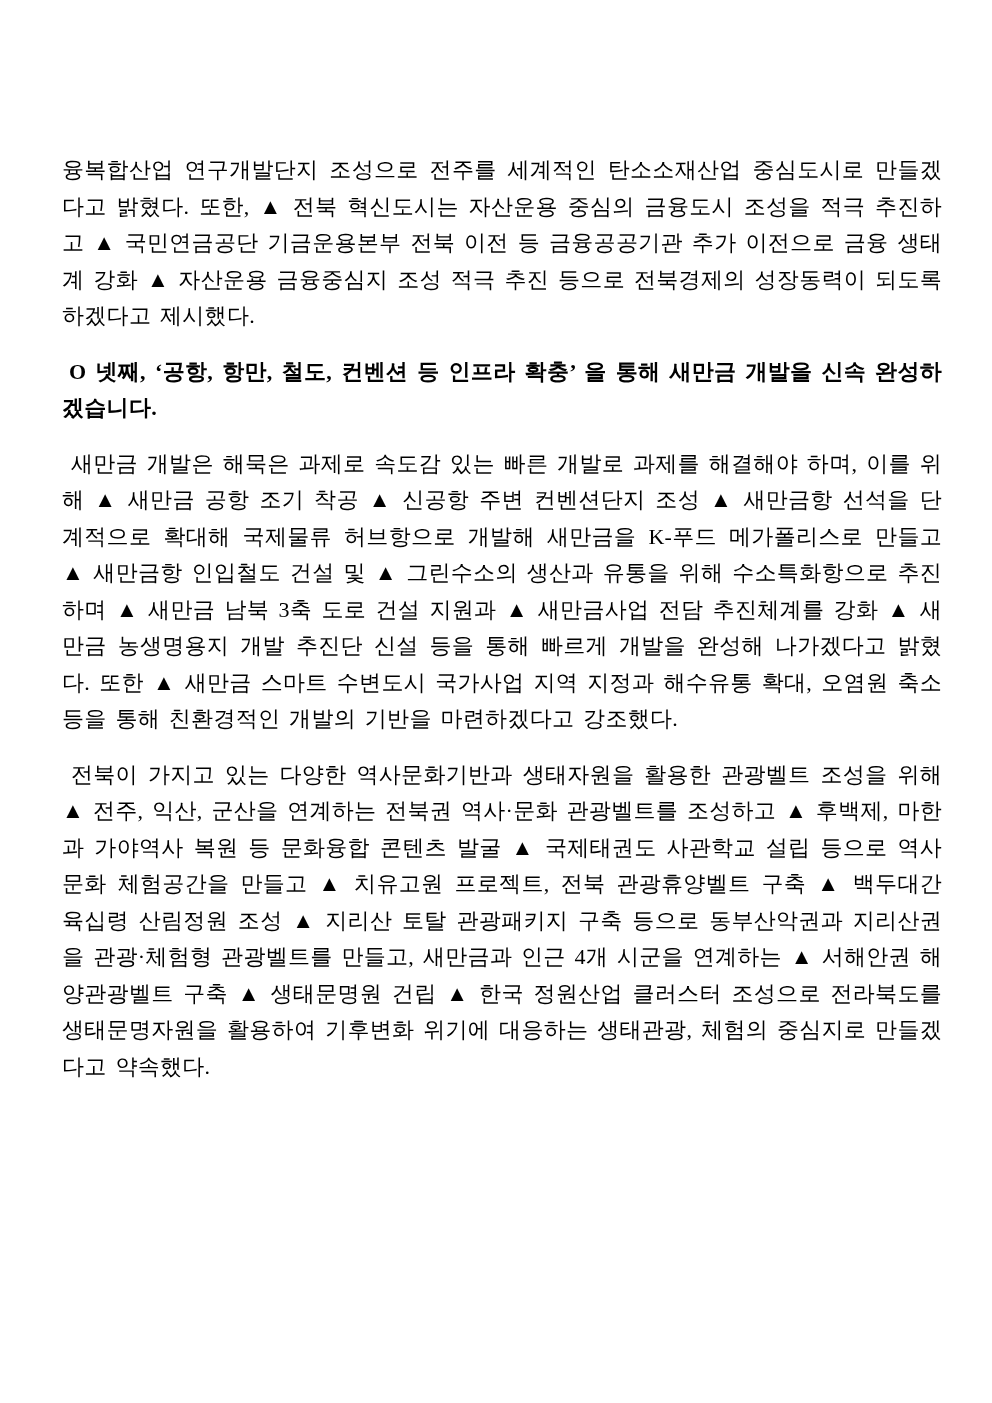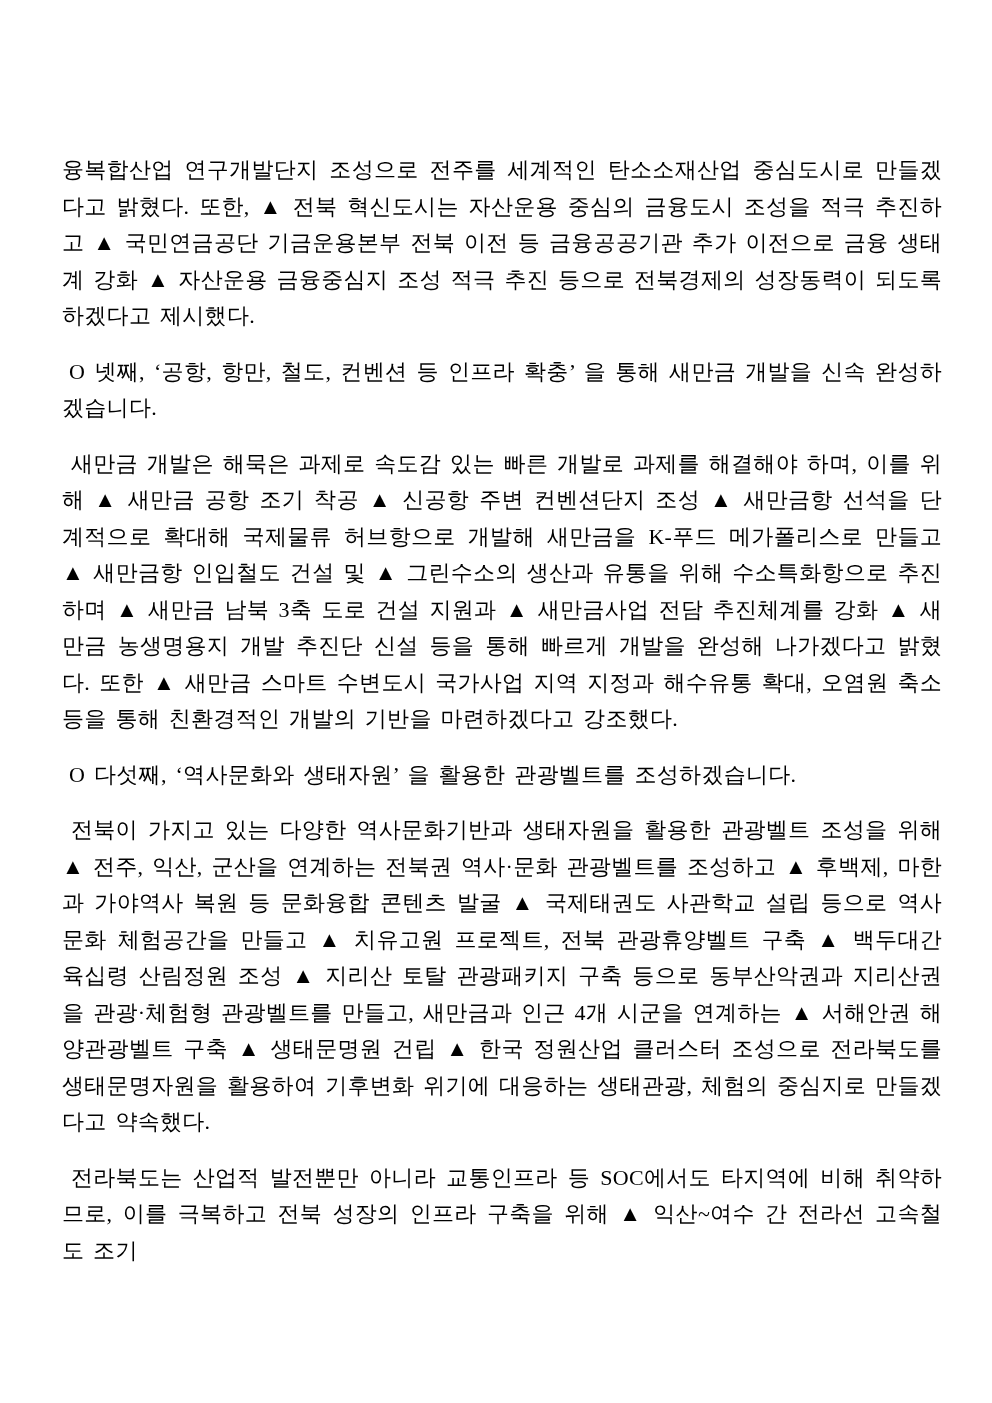--- a/index.html
+++ b/index.html
@@ -27,21 +27,21 @@
   .block {
     margin: 0 0 19px 0;
   }
   .body-para {
     text-indent: 9px;
   }
   .body-para.continued {
     text-indent: 0;
   }
   .heading {
-    font-weight: normal;
+    font-weight: bold;
     text-indent: 7px;
   }
   .bold-seg {
     font-weight: normal;
   }
 </style>
 </head>
 <body>
 
 <div class="page">
@@ -51,26 +51,20 @@
   </div>
 
   <div class="block heading">
     <span>O 넷째, ‘공항, 항만, 철도, 컨벤션 등 인프라 확충’ 을 통해 새만금 개발을 신속 완성하겠습니다.</span>
   </div>
 
   <div class="block body-para">
     <span>새만금 개발은 해묵은 과제로 속도감 있는 빠른 개발로 과제를 해결해야 </span><span class="bold-seg">하며,</span><span> 이를 위해 ▲ 새만금 공항 조기 착공 ▲ 신공항 주변 컨벤션단지 조성 ▲ 새만금항 선석을 단계적으로 확대해 국제물류 허브항으로 개발해 새만금을 K-푸드 메가폴리스로 만들고 ▲ 새만금항 인입철도 건설 및 ▲ 그린수소의 생산과 유통을 위해 수소특화항으로 추진하며 ▲ 새만금 남북 3축 도로 건설 지원과 ▲ 새만금사업 전담 추진체계를 강화 ▲ 새만금 농생명용지 개발 추진단 신설 등을 통해 빠르게 개발을 완성해 나가겠다고 밝혔다. 또한 ▲ 새만금 스마트 수변도시 국가사업 지역 지정과 해수유통 확대, 오염원 축소 등을 통해 친환경적인 개발의 기반을 마련하겠다고 강조했다.</span>
   </div>
 
-  <div class="block heading">
-    <span>O 다섯째, ‘역사문화와 생태자원’ 을 활용한 관광벨트를 조성하겠습니다.</span>
-  </div>
 
   <div class="block body-para">
     <span>전북이 가지고 있는 다양한 역사문화기반과 생태자원을 활용한 관광벨트 조성을 위해 ▲ 전주, 익산, 군산을 연계하는 전북권 역사·문화 관광벨트를 조성하고 ▲ 후백제, 마한과 가야역사 복원 등 문화융합 콘텐츠 발굴 ▲ 국제태권도 사관학교 설립 등으로 역사문화 체험공간을 만들고 ▲ 치유고원 프로젝트, 전북 관광휴양벨트 구축 ▲ 백두대간 육십령 산림정원 조성 ▲ 지리산 토탈 관광패키지 구축 등으로 동부산악권과 지리산권을 관광·체험형 관광벨트를 만들고, 새만금과 인근 4개 시군을 연계하는 ▲ 서해안권 해양관광벨트 구축 ▲ 생태문명원 건립 ▲ 한국 정원산업 클러스터 조성으로 전라북도를 생태문명자원을 활용하여 기후변화 위기에 대응하는 생태관광, 체험의 중심지로 만들겠다고 약속했다.</span>
   </div>
 
 
-  <div class="block body-para">
-    <span>전라북도는 산업적 발전뿐만 아니라 교통인프라 등 SOC에서도 타지역에 비</span><span class="bold-seg">해</span><span> 취약</span><span class="bold-seg">하므로,</span><span> 이를 극복하고 전북 성장의 인프라 구축을 위해 ▲ 익산~여수 간 전라선 고속철도 조기</span>
-  </div>
 
 </div>
 
 </body></html>

